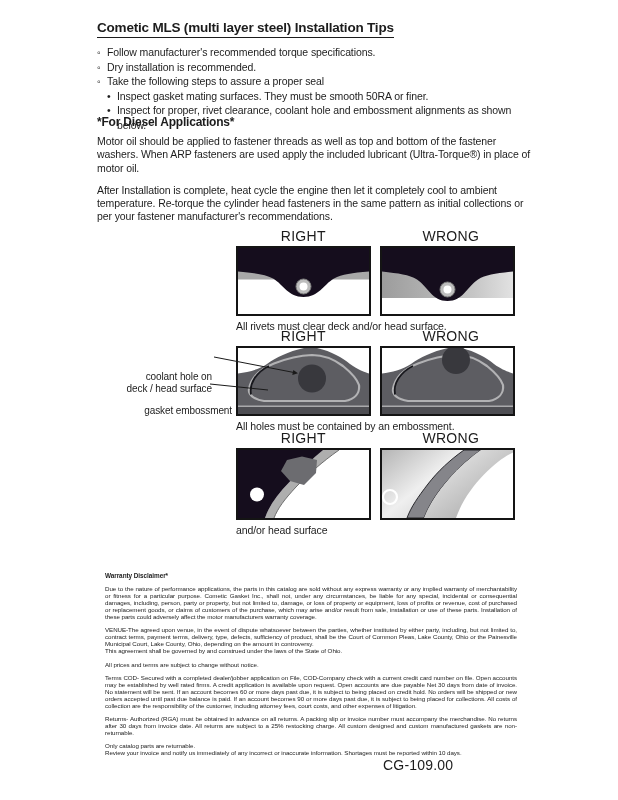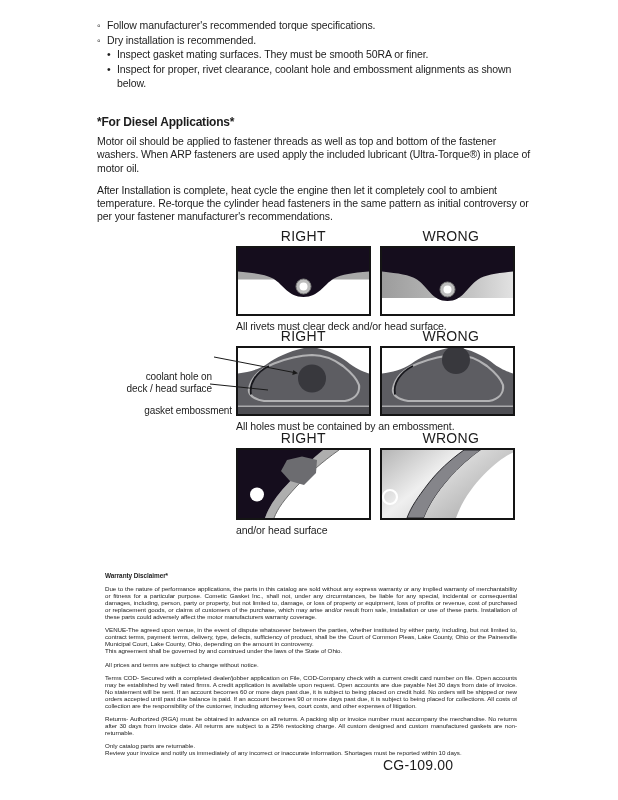--- a/index.html
+++ b/index.html
@@ -46,32 +46,34 @@
   .disclaimer p.tight { margin-bottom:0; }
 
   .doc-number { position:absolute; left:383px; top:757px; font-size:14px; letter-spacing:0.2px; }
 </style>
 </head>
 <body>
 
 <div class="page">
 
   <div class="intro">
+    <h1 class="title">Cometic MLS (multi layer steel) Installation Tips</h1>
     <ul class="tips">
       <li>Follow manufacturer's recommended torque specifications.</li>
       <li>Dry installation is recommended.</li>
+      <li>Take the following steps to assure a proper seal</li>
       <li class="sub">Inspect gasket mating surfaces.  They must be smooth 50RA or finer.</li>
       <li class="sub">Inspect for proper, rivet clearance, coolant hole and embossment alignments as shown below.</li>
     </ul>
   </div>
 
   <div class="diesel">
     <h2>*For Diesel Applications*</h2>
     <p>Motor oil should be applied to fastener threads as well as top and bottom of the fastener washers. When ARP fasteners are used apply the included lubricant (Ultra-Torque®) in place of motor oil.</p>
-    <p>After Installation is complete, heat cycle the engine then let it completely cool to ambient temperature. Re-torque the cylinder head fasteners in the same pattern as initial controversy or per your fastener manufacturer's recommendations.</p>
+    <p>After Installation is complete, heat cycle the engine then let it completely cool to ambient temperature. Re-torque the cylinder head fasteners in the same pattern as initial collections or per your fastener manufacturer's recommendations.</p>
   </div>
 
   <div class="diagrow" id="row1">
     <div class="dlabels">
       <div class="dlabel">RIGHT</div>
       <div class="dlabel">WRONG</div>
     </div>
     <div class="dboxes">
       <div class="dbox">
         <svg width="131" height="66" viewBox="0 0 131 66">

